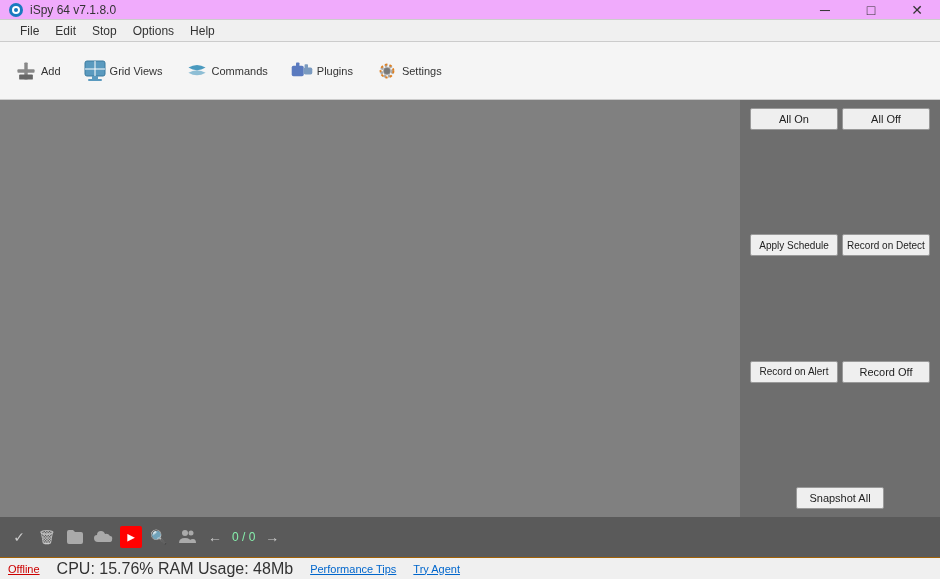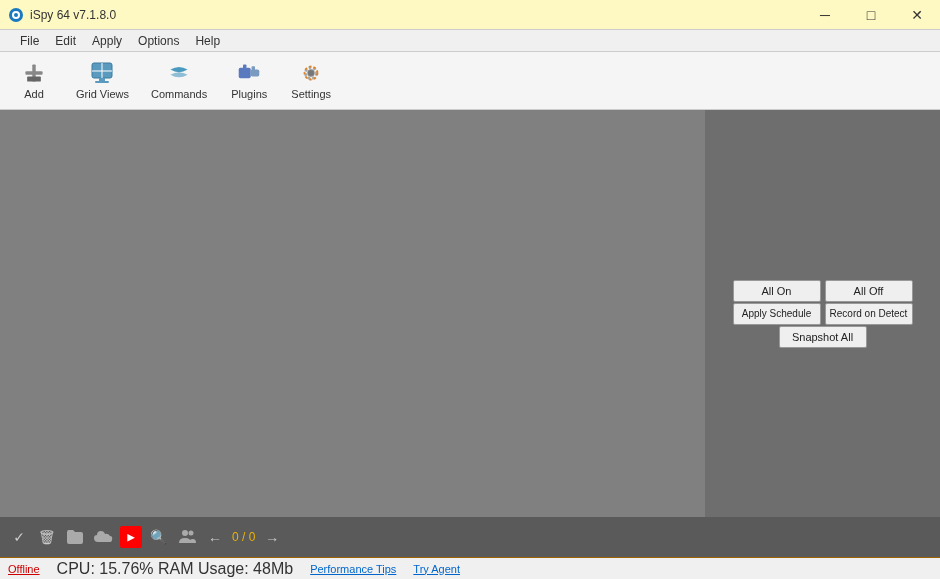--- a/index.html
+++ b/index.html
@@ -12,22 +12,22 @@
       overflow: hidden;
       display: flex;
       flex-direction: column;
     }
 
     
     #title-bar {
       display: flex;
       align-items: center;
       justify-content: space-between;
-      background: #fef9c3;
-      height: 30px;
+      background: #f0abfc;
+      height: 20px;
       padding: 0 0 0 8px;
       border-bottom: 1px solid #ccc;
     }
     #title-bar-left {
       display: flex;
       align-items: center;
       gap: 6px;
     }
     #title-bar-title {
       font-size: 12px;
@@ -71,21 +71,21 @@
       display: flex;
       align-items: center;
       background: #f5f5f5;
       height: 58px;
       padding: 0 4px;
       border-bottom: 1px solid #ccc;
       gap: 2px;
     }
     .toolbar-btn {
       display: flex;
-      flex-direction: column;
+      flex-direction: row;
       align-items: center;
       justify-content: center;
       padding: 4px 10px;
       cursor: pointer;
       height: 52px;
       min-width: 60px;
       border: none;
       background: transparent;
       border-radius: 3px;
       gap: 3px;
@@ -131,40 +131,40 @@
     }
     .youtube-icon {
       background: #ff0000;
       color: white;
       font-size: 9px;
       font-weight: bold;
       padding: 2px 3px;
       border-radius: 2px;
     }
     #nav-counter {
-      color: #eab308;
+      color: #86efac;
       font-size: 12px;
       display: flex;
       align-items: center;
       gap: 4px;
     }
 
     
     #control-panel {
       position: absolute;
       right: 0;
       bottom: 0;
       top: 0;
-      width: 235px;
+      width: 200px;
       background: #6e6e6e;
       display: flex;
       flex-direction: column;
       align-items: center;
-      justify-content: center;
-      gap: 1px;
+      justify-content: space-between;
+      gap: 20px;
       padding: 8px;
     }
     .ctrl-row {
       display: flex;
       gap: 4px;
     }
     .ctrl-btn {
       width: 88px;
       height: 22px;
       background: #efefef;
@@ -225,21 +225,21 @@
   <div id="title-bar-controls">
     <button class="title-btn">─</button>
     <button class="title-btn">□</button>
     <button class="title-btn close">✕</button>
   </div>
 </div>
 
 <div id="menu-bar">
   <span class="menu-item">File</span>
   <span class="menu-item">Edit</span>
-  <span class="menu-item">Apply</span>
+  <span class="menu-item">Stop</span>
   <span class="menu-item">Options</span>
   <span class="menu-item">Help</span>
 </div>
 
 <div id="toolbar">
 
   <button class="toolbar-btn">
     <div class="toolbar-icon">
       <svg width="28" height="28" viewBox="0 0 28 28">
         <rect x="4" y="12" width="20" height="4" rx="1" fill="#888"></rect>
@@ -313,20 +313,24 @@
     <div class="ctrl-row">
       <button class="ctrl-btn">All On</button>
       <button class="ctrl-btn">All Off</button>
     </div>
 
     <div class="ctrl-row">
       <button class="ctrl-btn" style="font-size:10px;">Apply Schedule</button>
       <button class="ctrl-btn" style="font-size:10px;">Record on Detect</button>
     </div>
 
+    <div class="ctrl-row">
+      <button class="ctrl-btn" style="font-size:10px;">Record on Alert</button>
+      <button class="ctrl-btn">Record Off</button>
+    </div>
 
 
 
     <div class="ctrl-row">
       <button class="ctrl-btn">Snapshot All</button>
     </div>
 
   </div>
 </div>
 

